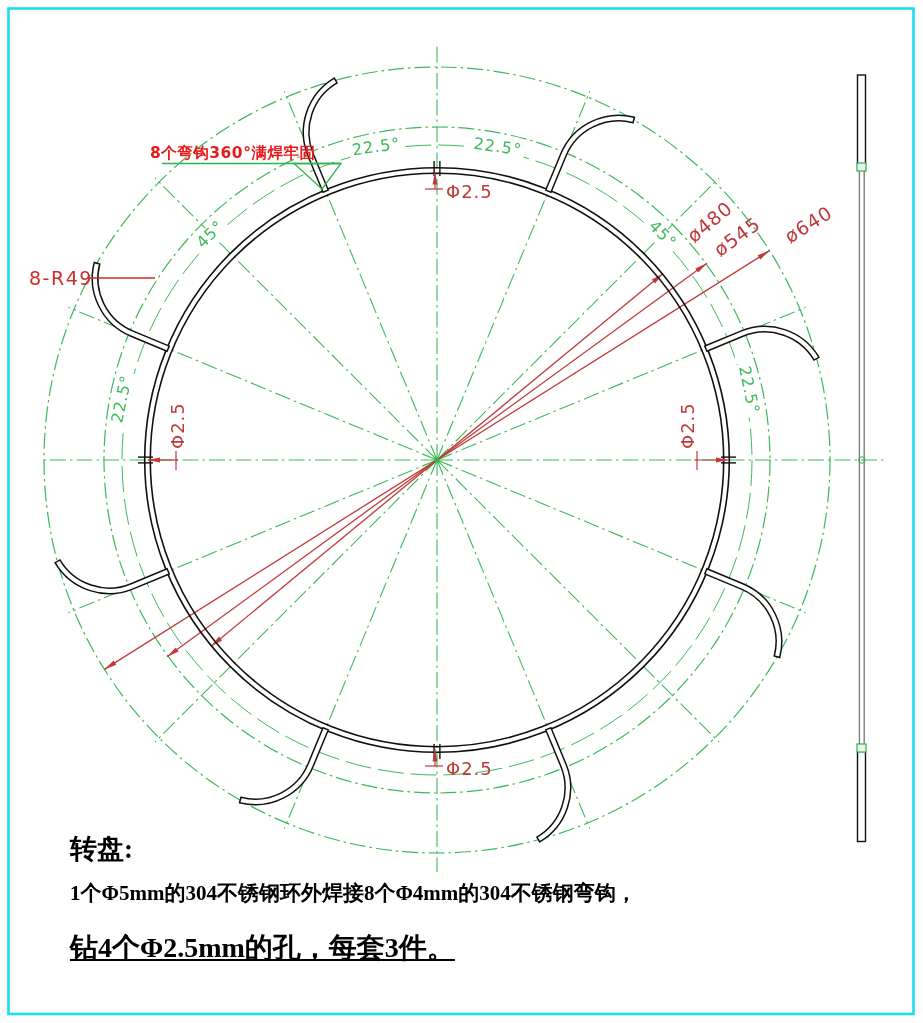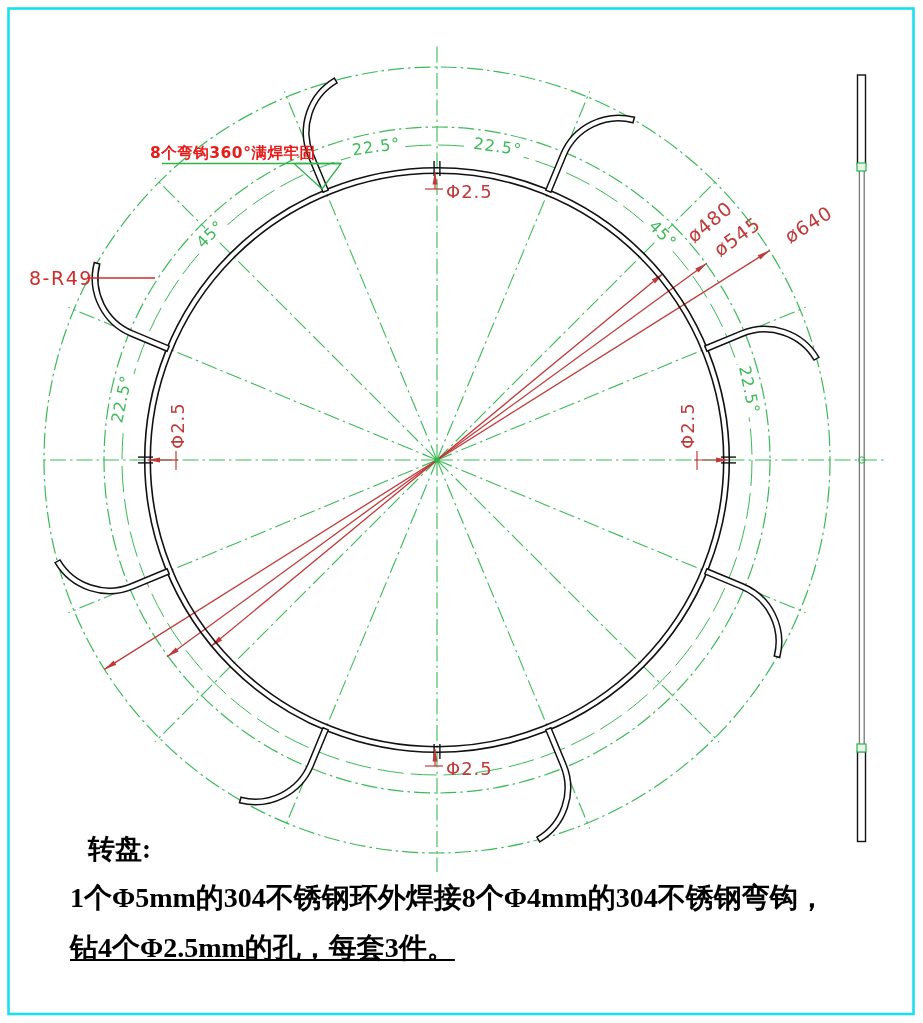--- a/index.html
+++ b/index.html
@@ -7,22 +7,22 @@
          font-family:"DejaVu Sans","Liberation Sans",sans-serif;}
   #cad{position:absolute;left:0;top:0;}
   .dimtext{fill:#c03a3a;font-size:19px;letter-spacing:1px;font-family:"DejaVu Sans","Liberation Sans",sans-serif;}
   .holetext{fill:#c03a3a;font-size:18px;letter-spacing:1px;}
   .angletext{fill:#3cba58;font-size:16px;letter-spacing:1px;}
   .weldtext{fill:#e81b1b;font-size:15.5px;font-weight:bold;letter-spacing:0.5px;}
   .r49text{fill:#d22b2b;font-size:19px;letter-spacing:1.5px;}
   .notes{position:absolute;left:0;top:0;width:923px;color:#000;
          font-family:"Liberation Serif","DejaVu Serif",serif;font-weight:bold;}
   .notes .t{position:absolute;white-space:nowrap;}
-  #note-title{left:88px;top:831px;font-size:27px;}
-  #note-line1{left:70px;top:879px;font-size:28px;}
+  #note-title{left:70px;top:831px;font-size:27px;}
+  #note-line1{left:70px;top:879px;font-size:21px;}
   #note-line2{left:70px;top:929px;font-size:28px;text-decoration:underline;}
 </style>
 </head>
 <body>
 
 <div id="stage">
 <svg id="cad" width="923" height="1023" viewBox="0 0 923 1023">
   <defs>
     <marker id="arrR" viewBox="0 0 14 8" markerWidth="14" markerHeight="8" refX="13.5" refY="4" orient="auto-start-reverse" markerUnits="userSpaceOnUse">
       <path d="M13.5,4 L1,1.5 L1,6.5 Z" fill="#c03a3a"></path>

